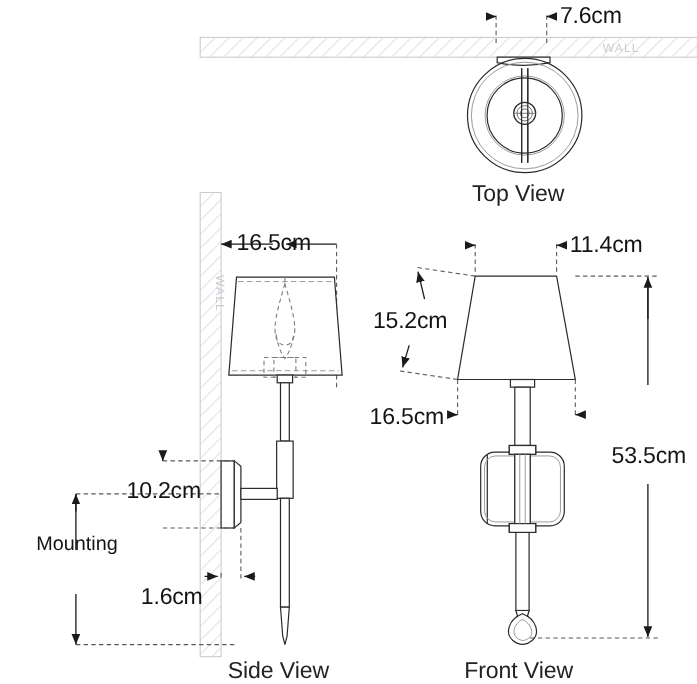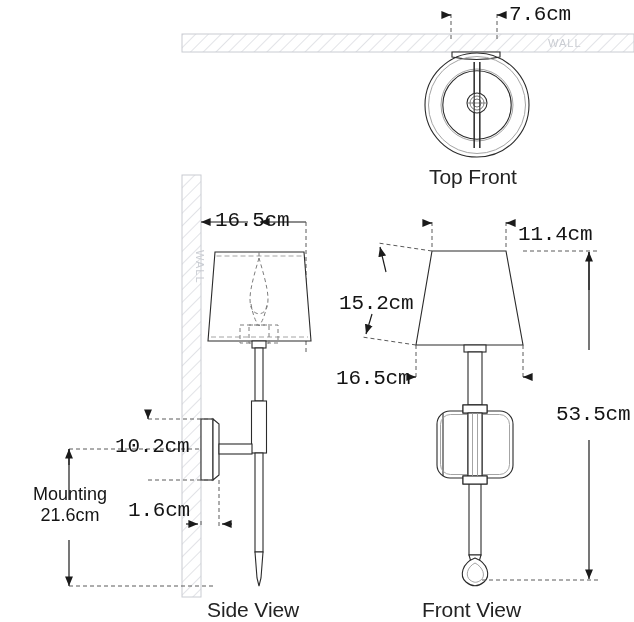--- a/index.html
+++ b/index.html
@@ -5,21 +5,21 @@
   html,body{margin:0;padding:0;background:#ffffff;}
   body{
     width:634px;height:622px;position:relative;overflow:hidden;
     font-family:"Liberation Sans", sans-serif;
     color:#1b1b1b;
   }
   .stage{position:absolute;inset:0;}
   svg.drawing{position:absolute;top:0;left:0;width:634px;height:622px;}
   .dimtext{
     position:absolute;
-    font-family:Liberation Mono, monospace;
+    font-family:Liberation Sans, sans-serif;
     font-size:21px;
     color:#141414;
     white-space:nowrap;
     letter-spacing:-0.2px;
     line-height:1.04;
   }
   .viewlabel{
     position:absolute;
     font-family:"Liberation Sans", sans-serif;
     font-size:21px;
@@ -227,38 +227,37 @@
         <line x1="482" y1="580" x2="598" y2="580" stroke="#5a5a5a" stroke-width="1" stroke-dasharray="4,3"></line>
         <line x1="589" y1="290" x2="589" y2="252" stroke="#1b1b1b" stroke-width="1.2" marker-end="url(#arrIn)"></line>
         <line x1="589" y1="350" x2="589" y2="252" stroke="#1b1b1b" stroke-width="1.2"></line>
         <line x1="589" y1="440" x2="589" y2="579" stroke="#1b1b1b" stroke-width="1.2" marker-end="url(#arrIn)"></line>
       </g>
     </g>
   </svg>
 
   <div class="dimtext" style="left:509px; top:4px;">7.6cm</div>
 
-  <div class="viewlabel" style="left:429px; top:165px;">Top Front</div>
+  <div class="viewlabel" style="left:429px; top:165px;">Top View</div>
 
   <div class="dimtext" style="left:215px; top:210px;">16.5cm</div>
 
   <div class="dimtext" style="left:115px; top:388px;margin-top:48px;">10.2cm</div>
 
   <div class="mpblock" style="left:0px; top:484px; width:140px;">
     <span>Mounting</span>
-    <span>21.6cm</span>
   </div>
 
-  <div class="dimtext" style="left:128px; top:500px;">1.6cm</div>
+  <div class="dimtext" style="left:128px; top:532px;">1.6cm</div>
 
   <div class="viewlabel" style="left:207px; top:598px;text-align:right;">Side View</div>
 
-  <div class="dimtext" style="left:518px; top:224px;">11.4cm</div>
-
-  <div class="dimtext" style="left:339px; top:293px;">15.2cm</div>
+  <div class="dimtext" style="left:518px; top:212px;">11.4cm</div>
+
+  <div class="dimtext" style="left:339px; top:281px;">15.2cm</div>
 
   <div class="dimtext" style="left:336px; top:368px;">16.5cm</div>
 
   <div class="dimtext" style="left:556px; top:404px;">53.5cm</div>
 
   <div class="viewlabel" style="left:422px; top:598px;text-align:center;">Front View</div>
 
 </div>
 
 </body></html>

